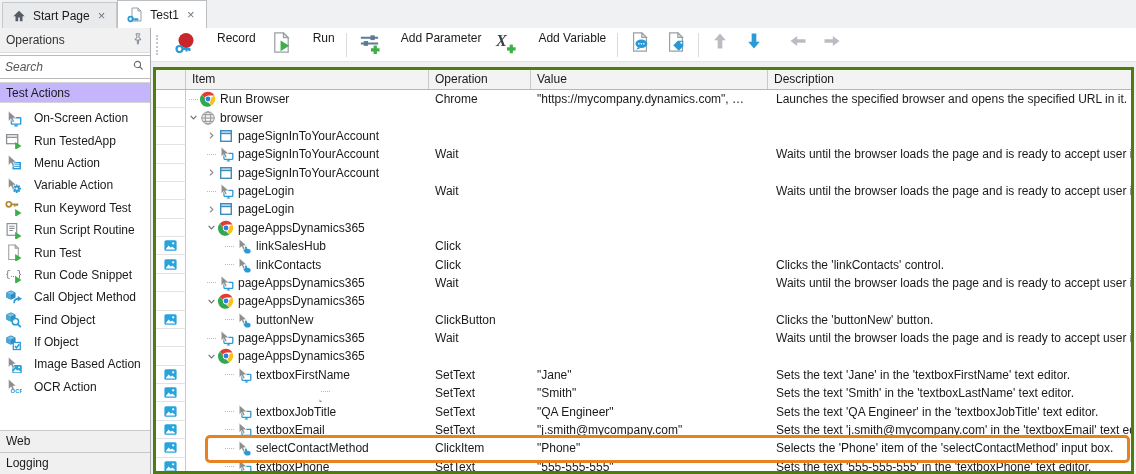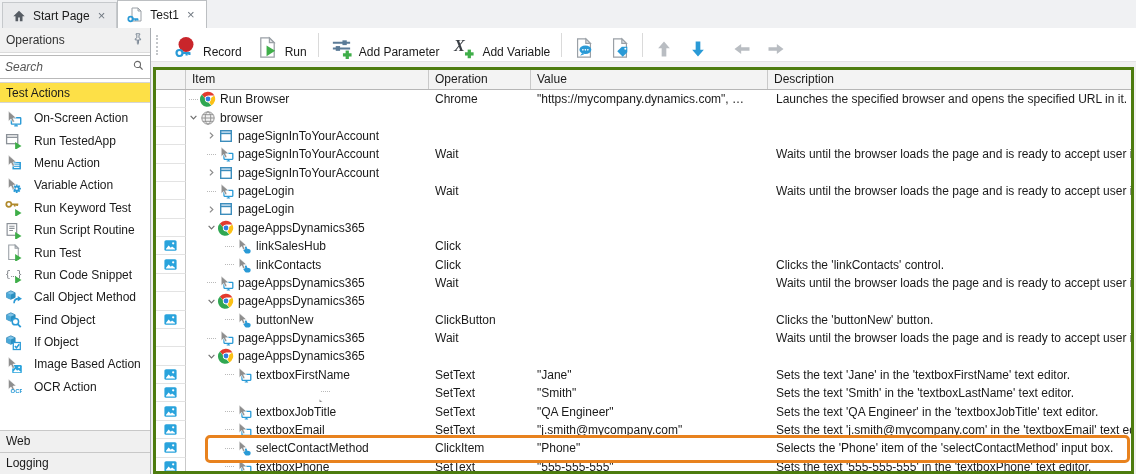--- a/index.html
+++ b/index.html
@@ -19,32 +19,32 @@
   .main { display:flex; height:446px; }
 
   
   .sidebar { width:151px; background:#fff; border-right:1px solid #a9adb2; display:flex; flex-direction:column; }
   .panel-header { height:25px; background:#f1f1f1; border-bottom:1px solid #dcdcdc; display:flex;
                   align-items:center; justify-content:space-between; padding:0 6px; color:#333; }
   .searchbox { height:24px; border-top:1px solid #b9b9b9; border-bottom:1px solid #b9b9b9; background:#fff;
                display:flex; align-items:center; padding:0 5px; margin-top:2px; }
   .searchbox input { border:none; outline:none; flex:1; font:italic 12px "Liberation Sans",sans-serif; color:#333; min-width:0; }
   .searchbox input::placeholder { font-style:italic; color:#555; }
-  .section-header { height:21px; line-height:20px; padding-left:6px; background:#fde047;
+  .section-header { height:21px; line-height:20px; padding-left:6px; background:#c4b5fd;
                     border-top:1px solid #d5d5d5; border-bottom:1px solid #d5d5d5; margin-top:3px; }
   .ops-list { flex:1; padding-top:4px; overflow:hidden; }
   .op-item { height:22.4px; display:flex; align-items:center; gap:12px; padding-left:5px; white-space:nowrap; }
   .op-item svg { width:17px; height:17px; flex:0 0 17px; display:block; }
   .collapsed-section { height:22px; line-height:21px; padding-left:6px; background:#f0f0f0; border-top:1px solid #c8c8c8; }
 
   
   .content { flex:1; display:flex; flex-direction:column; background:#f0f0f0; min-width:0; }
   .toolbar { height:34px; background:#fff; display:flex; align-items:center; padding-left:3px; border-bottom:1px solid #e3e3e3; }
   .drag-dots { width:4px; height:20px; border-left:2px dotted #c3c6c9; margin:0 6px 0 2px; }
-  .tbtn { display:flex; align-items:flex-end; gap:6px; padding:0 7px; height:28px; white-space:nowrap; }
+  .tbtn { display:flex; align-items:flex-start; gap:20px; padding:0 7px; height:28px; white-space:nowrap; }
   .tbtn svg { display:block; }
   .tsep { width:1px; height:24px; background:#dadada; margin:0 4px; }
   .tgap { width:10px; }
 
   
   .gridwrap { flex:1; margin:5px 2px 0 2px; border:3px solid #4d7c0f; background:#fff;
               display:flex; flex-direction:column; overflow:hidden; }
   .g-head { display:flex; height:20px; background:#f3f3f3; border-bottom:1px solid #b6b6b6; flex:0 0 20px; }
   .g-head .hcell { border-right:1px solid #c9c9c9; padding-left:6px; line-height:19px; overflow:hidden; white-space:nowrap; }
   .g-body { flex:1; overflow:hidden; }

